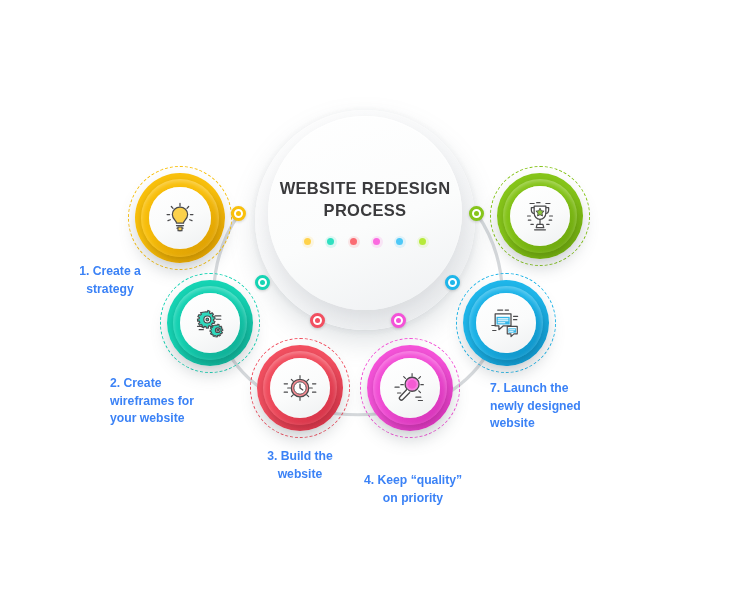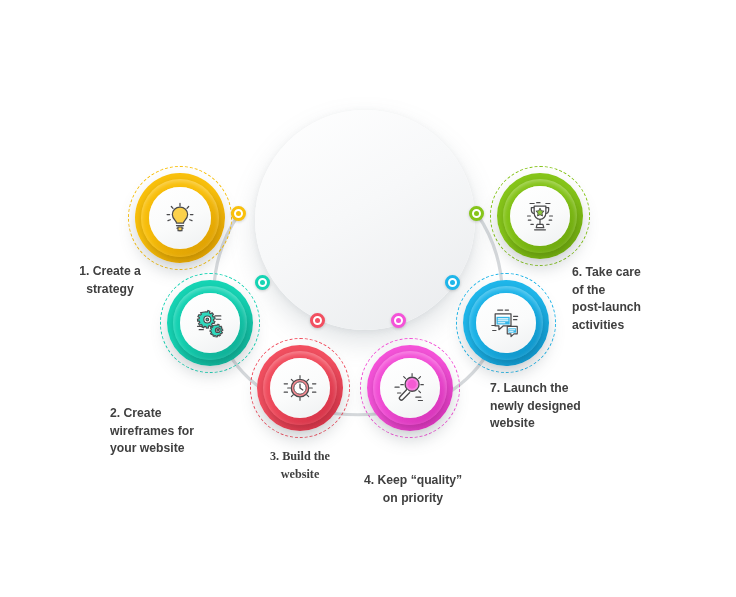--- a/index.html
+++ b/index.html
@@ -68,21 +68,21 @@
     display:flex;align-items:center;justify-content:center;
     background:#fff;box-sizing:border-box;
     box-shadow:0 1px 3px rgba(0,0,0,.18);
   }
   .marker i{display:block;width:5px;height:5px;border-radius:50%;}
 
   
   .label{
     position:absolute;
     font-size:12.2px;font-weight:bold;line-height:1.45;
-    color:#404040;white-space:pre-line;
+    color:#3b82f6;white-space:pre-line;
   }
   .label.center{text-align:center;}
   .label.left{text-align:left;}
 </style>
 </head>
 <body>
 
 <div id="stage">
 
   <svg id="arc-layer" viewBox="0 0 736 597" width="736" height="597">
@@ -90,20 +90,43 @@
 
       <path d="M 239 214 C 214 250 208 295 219 331 C 232 374 272 404 317 411" stroke="#d6d9dc"></path>
 
       <path d="M 477 214 C 502 250 508 295 497 331 C 484 374 444 404 399 411" stroke="#d6d9dc"></path>
 
       <path d="M 317 411 C 342 416 374 416 399 411" stroke="#d6d9dc"></path>
     </g>
   </svg>
 
   <div class="hub-outer"></div>
+  <div class="hub-inner">
+    <div class="hub-title">WEBSITE REDESIGN PROCESS</div>
+    <div class="hub-dots">
+      <span class="hub-dot" style="background: rgba(255, 210, 74, 0.15);">
+          <i style="background: rgb(255, 210, 74);"></i>
+        </span>
+      <span class="hub-dot" style="background: rgba(47, 224, 192, 0.15);">
+          <i style="background: rgb(47, 224, 192);"></i>
+        </span>
+      <span class="hub-dot" style="background: rgba(251, 107, 114, 0.15);">
+          <i style="background: rgb(251, 107, 114);"></i>
+        </span>
+      <span class="hub-dot" style="background: rgba(251, 106, 224, 0.15);">
+          <i style="background: rgb(251, 106, 224);"></i>
+        </span>
+      <span class="hub-dot" style="background: rgba(78, 200, 247, 0.15);">
+          <i style="background: rgb(78, 200, 247);"></i>
+        </span>
+      <span class="hub-dot" style="background: rgba(182, 234, 58, 0.15);">
+          <i style="background: rgb(182, 234, 58);"></i>
+        </span>
+    </div>
+  </div>
 
   <div class="node" id="node-1" style="left:128px;top:166px;width:104px;height:104px;">
     <div class="dash-ring" style="border-color: rgb(249, 192, 12);"></div>
     <div class="disc" style="left: 7px; top: 7px; width: 90px; height: 90px; background: linear-gradient(145deg, rgb(249, 192, 12) 0%, rgb(249, 192, 12) 45%, rgb(217, 154, 0) 100%);"></div>
     <div class="disc2" style="left: 13px; top: 13px; width: 78px; height: 78px; background: linear-gradient(320deg, rgb(217, 154, 0) 0%, rgb(249, 192, 12) 55%, rgb(249, 192, 12) 100%); box-shadow: rgba(255, 255, 255, 0.35) 0px 2px 5px inset, rgba(0, 0, 0, 0.18) 0px 3px 7px;"></div>
     <div class="face" style="left: 21px; top: 21px; width: 62px; height: 62px; box-shadow: rgba(217, 154, 0, 0.333) 0px 3px 7px, rgba(255, 255, 255, 0.9) 0px 1px 3px inset;">
       <svg width="40" height="40" viewBox="0 0 48 48">
         <g stroke="#4a4a4c" stroke-width="1.5" fill="none" stroke-linecap="round">
           <path d="M24 11c-5.2 0-9.2 3.9-9.2 8.8 0 3.3 1.8 5.4 3.3 7.1 1 1.2 1.6 2 1.7 3.1h8.4c.1-1.1.7-1.9 1.7-3.1 1.5-1.7 3.3-3.8 3.3-7.1C33.2 14.9 29.2 11 24 11z" fill="#fbd14b"></path>
           <path d="M19.8 33.2h8.4M20.4 36.2h7.2"></path>
@@ -132,21 +155,21 @@
           <path d="M31.5 26.4l1.2.3.8-1.2 1.6.8-.2 1.4 1 .7 1.3-.7 1 1.3-.9 1.1.4 1.1 1.4.1.2 1.7-1.4.4-.2 1.2 1.2.8-.8 1.5-1.4-.3-.8.9.6 1.3-1.5.9-1-1-1.1.5v1.4l-1.7.1-.3-1.4-1.2-.2-.8 1.2-1.5-.9.3-1.3-.9-.8-1.3.6-.8-1.5 1.1-.9-.3-1.1-1.4-.1v-1.7l1.4-.3.2-1.2-1.2-.8.9-1.5 1.3.4.8-.9-.5-1.2z" fill="#2fd9bd"></path>
           <circle cx="33.3" cy="32.6" r="2.8" fill="#ffffff"></circle>
           <circle cx="33.3" cy="32.6" r="1.1" fill="#2fd9bd"></circle>
         </g>
         <g stroke="#4a4a4c" stroke-width="1.4" stroke-linecap="round">
           <path d="M30 15.5h7M31.5 19.5h5.5M9 28h6.5M11 32h5"></path>
         </g>
       </svg>
     </div>
   </div>
-  <div class="label left" style="left:110px;top:375px;width:150px;margin-top:30px;">2. Create
+  <div class="label left" style="left:110px;top:375px;width:150px;">2. Create
     wireframes for
     your website</div>
 
   <div class="node" id="node-3" style="left:250px;top:338px;width:100px;height:100px;">
     <div class="dash-ring" style="border-color: rgb(242, 79, 96);"></div>
     <div class="disc" style="left: 7px; top: 7px; width: 86px; height: 86px; background: linear-gradient(145deg, rgb(242, 79, 96) 0%, rgb(242, 79, 96) 45%, rgb(209, 47, 69) 100%);"></div>
     <div class="disc2" style="left: 13px; top: 13px; width: 74px; height: 74px; background: linear-gradient(320deg, rgb(209, 47, 69) 0%, rgb(242, 79, 96) 55%, rgb(242, 79, 96) 100%); box-shadow: rgba(255, 255, 255, 0.35) 0px 2px 5px inset, rgba(0, 0, 0, 0.18) 0px 3px 7px;"></div>
     <div class="face" style="left: 20px; top: 20px; width: 60px; height: 60px; box-shadow: rgba(209, 47, 69, 0.333) 0px 3px 7px, rgba(255, 255, 255, 0.9) 0px 1px 3px inset;">
       <svg width="40" height="40" viewBox="0 0 48 48">
         <circle cx="24" cy="24" r="10.5" fill="#fb8c94" stroke="#4a4a4c" stroke-width="1.5"></circle>
@@ -157,21 +180,21 @@
         <g stroke="#4a4a4c" stroke-width="1.4" stroke-linecap="round">
           <path d="M24 9.2v3.2M24 35.6v3.2M9.2 24h3.2M35.6 24h3.2
                    M13.6 13.6l2.2 2.2M32.2 32.2l2.2 2.2M34.4 13.6l-2.2 2.2M15.8 32.2l-2.2 2.2"></path>
         </g>
         <g stroke="#4a4a4c" stroke-width="1.4" stroke-linecap="round">
           <path d="M5 19h4M5 29h4M39 19h4M39 29h4"></path>
         </g>
       </svg>
     </div>
   </div>
-  <div class="label center" style="left:234px;top:448px;width:132px;font-family:Liberation Serif, serif;">3. Build the
+  <div class="label center" style="left:234px;top:448px;width:132px;">3. Build the
 website</div>
 
   <div class="node" id="node-4" style="left:360px;top:338px;width:100px;height:100px;">
     <div class="dash-ring" style="border-color: rgb(244, 82, 216);"></div>
     <div class="disc" style="left: 7px; top: 7px; width: 86px; height: 86px; background: linear-gradient(145deg, rgb(244, 82, 216) 0%, rgb(244, 82, 216) 45%, rgb(210, 47, 180) 100%);"></div>
     <div class="disc2" style="left: 13px; top: 13px; width: 74px; height: 74px; background: linear-gradient(320deg, rgb(210, 47, 180) 0%, rgb(244, 82, 216) 55%, rgb(244, 82, 216) 100%); box-shadow: rgba(255, 255, 255, 0.35) 0px 2px 5px inset, rgba(0, 0, 0, 0.18) 0px 3px 7px;"></div>
     <div class="face" style="left: 20px; top: 20px; width: 60px; height: 60px; box-shadow: rgba(210, 47, 180, 0.333) 0px 3px 7px, rgba(255, 255, 255, 0.9) 0px 1px 3px inset;">
       <svg width="40" height="40" viewBox="0 0 48 48">
         <circle cx="26.5" cy="19.5" r="8.4" fill="#f97fe0" stroke="#4a4a4c" stroke-width="1.6"></circle>
         <circle cx="26.5" cy="19.5" r="5.3" fill="#f55ad3" stroke="none"></circle>
@@ -232,24 +255,20 @@
           <path d="M24 28v6M19.5 38h9l-1-4h-7z"></path>
           <path d="M17.5 40.5h13" fill="none" stroke-linecap="round"></path>
         </g>
         <path d="M24 14.6l1.5 3.1 3.4.5-2.5 2.4.6 3.4-3-1.6-3 1.6.6-3.4-2.5-2.4 3.4-.5z" fill="#8cc63f" stroke="#4a4a4c" stroke-width="1.1" stroke-linejoin="round"></path>
         <g stroke="#4a4a4c" stroke-width="1.4" stroke-linecap="round">
           <path d="M12 9h5M20 8h4M31 9h5M9 24h3.5M35.5 24h3.5M10 29h3M35 29h3M13 34h3M32 34h3"></path>
         </g>
       </svg>
     </div>
   </div>
-  <div class="label left" style="left:572px;top:264px;width:130px;">6. Take care
-    of the
-    post-launch
-    activities</div>
 
   <div class="marker" style="left: 231px; top: 206px; border: 3.4px solid rgb(249, 192, 12);">
       <i style="background: rgb(249, 192, 12);"></i>
     </div>
   <div class="marker" style="left: 255px; top: 275px; border: 3.4px solid rgb(22, 212, 180);">
       <i style="background: rgb(22, 212, 180);"></i>
     </div>
   <div class="marker" style="left: 310px; top: 313px; border: 3.4px solid rgb(242, 79, 96);">
       <i style="background: rgb(242, 79, 96);"></i>
     </div>

